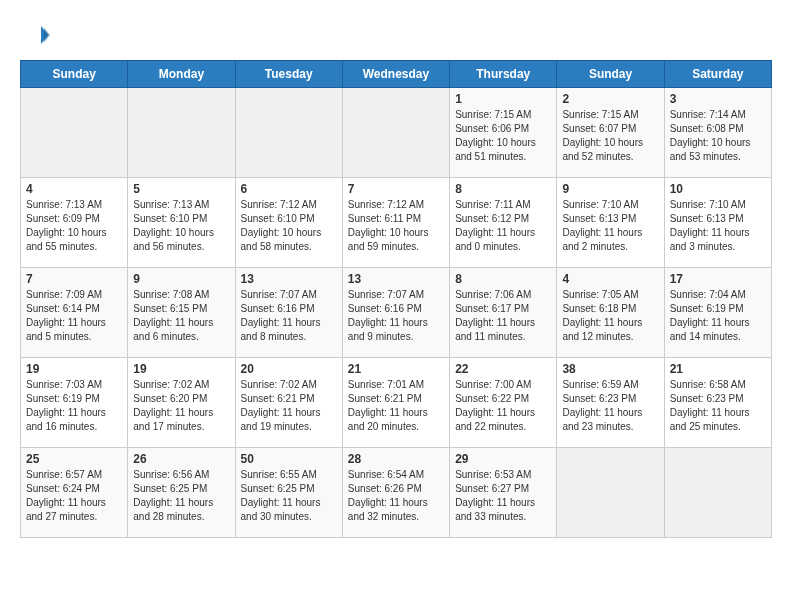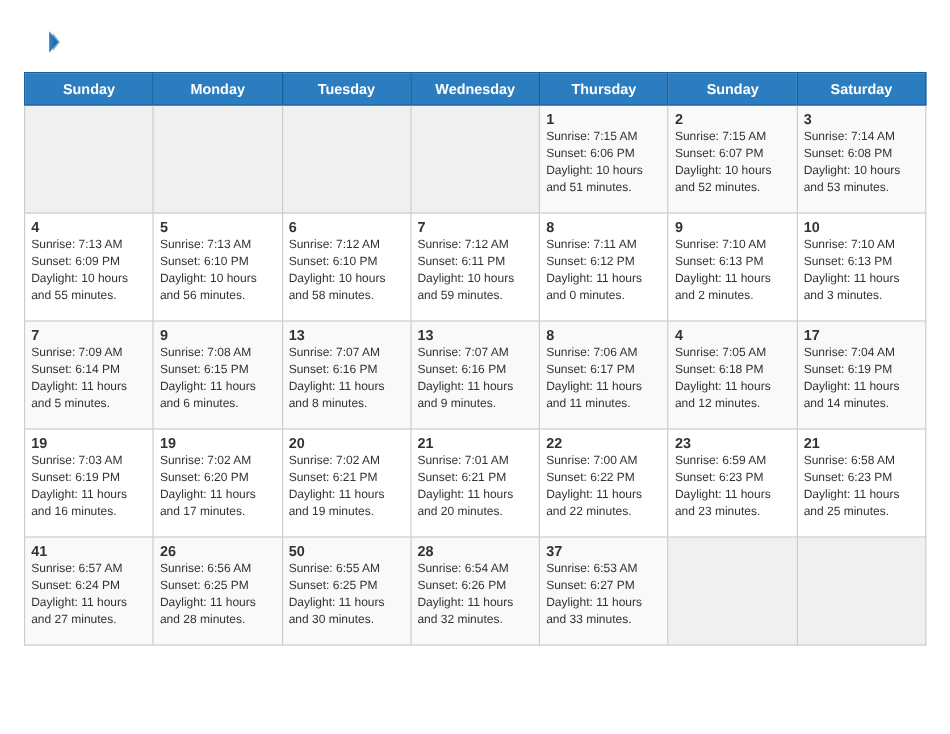--- a/index.html
+++ b/index.html
@@ -219,46 +219,46 @@
         </td>
         <td>
           <span class="day-num">21</span>
           <div class="day-info">Sunrise: 7:01 AM<br>Sunset: 6:21 PM<br>Daylight: 11 hours<br>and 20 minutes.</div>
         </td>
         <td>
           <span class="day-num">22</span>
           <div class="day-info">Sunrise: 7:00 AM<br>Sunset: 6:22 PM<br>Daylight: 11 hours<br>and 22 minutes.</div>
         </td>
         <td>
-          <span class="day-num">23</span>
+          <span class="day-num">38</span>
           <div class="day-info">Sunrise: 6:59 AM<br>Sunset: 6:23 PM<br>Daylight: 11 hours<br>and 23 minutes.</div>
         </td>
         <td>
           <span class="day-num">21</span>
           <div class="day-info">Sunrise: 6:58 AM<br>Sunset: 6:23 PM<br>Daylight: 11 hours<br>and 25 minutes.</div>
         </td>
       </tr>
       <tr>
         <td>
-          <span class="day-num">41</span>
+          <span class="day-num">25</span>
           <div class="day-info">Sunrise: 6:57 AM<br>Sunset: 6:24 PM<br>Daylight: 11 hours<br>and 27 minutes.</div>
         </td>
         <td>
           <span class="day-num">26</span>
           <div class="day-info">Sunrise: 6:56 AM<br>Sunset: 6:25 PM<br>Daylight: 11 hours<br>and 28 minutes.</div>
         </td>
         <td>
           <span class="day-num">50</span>
           <div class="day-info">Sunrise: 6:55 AM<br>Sunset: 6:25 PM<br>Daylight: 11 hours<br>and 30 minutes.</div>
         </td>
         <td>
           <span class="day-num">28</span>
           <div class="day-info">Sunrise: 6:54 AM<br>Sunset: 6:26 PM<br>Daylight: 11 hours<br>and 32 minutes.</div>
         </td>
         <td>
-          <span class="day-num">37</span>
+          <span class="day-num">29</span>
           <div class="day-info">Sunrise: 6:53 AM<br>Sunset: 6:27 PM<br>Daylight: 11 hours<br>and 33 minutes.</div>
         </td>
         <td class="empty-cell"></td>
         <td class="empty-cell"></td>
       </tr>
     </tbody>
 </table>
 
 </body></html>

